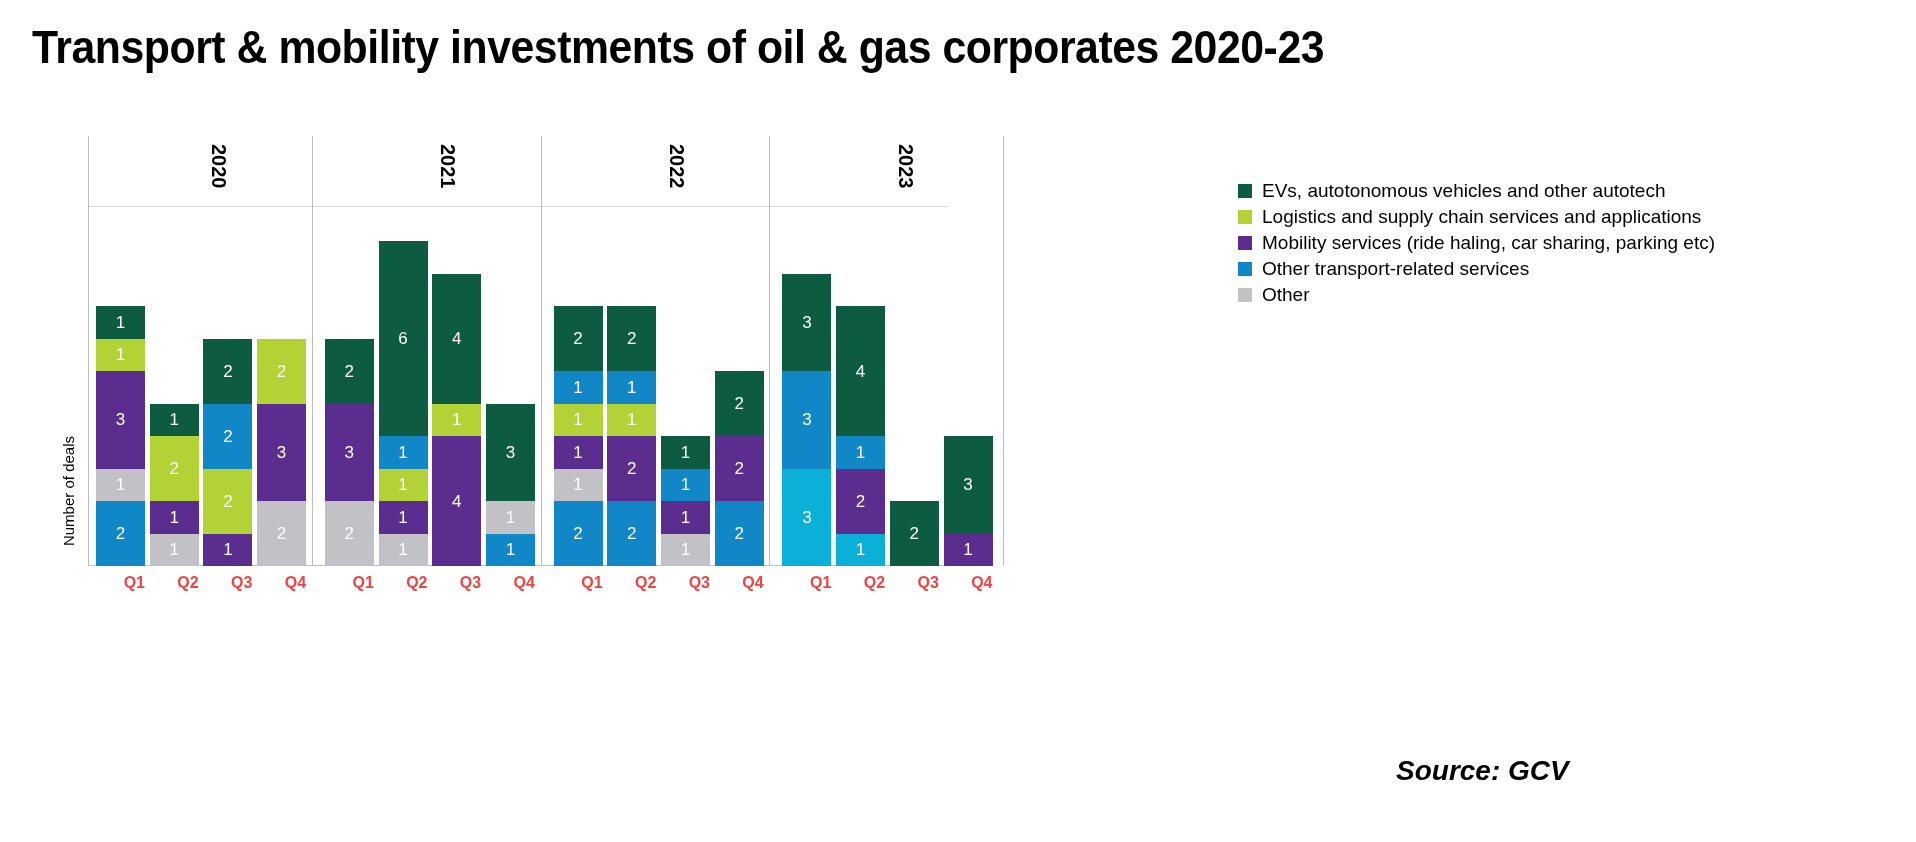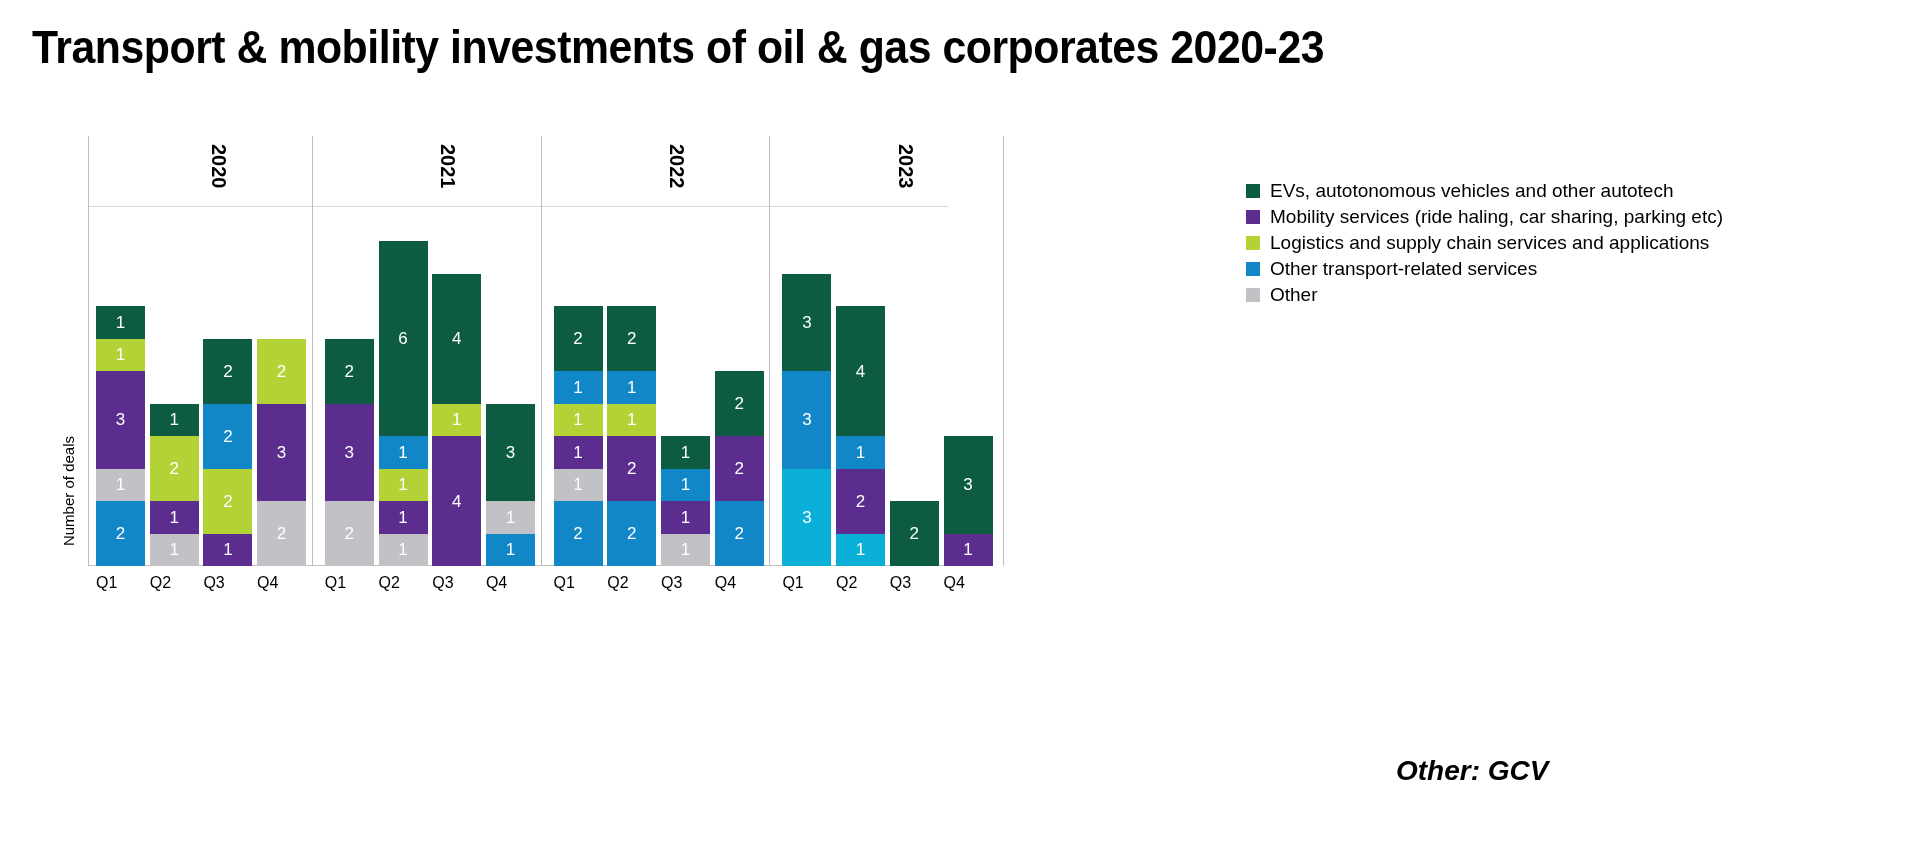--- a/index.html
+++ b/index.html
@@ -47,29 +47,29 @@
     width:100%;display:flex;align-items:center;justify-content:center;
     color:#ffffff;font-size:17px;line-height:1;box-sizing:border-box;
   }
   .year-label{
     position:absolute;
     writing-mode:vertical-rl;
     font-size:20px;font-weight:bold;color:#000;
     letter-spacing:0px;
   }
   .qtick{
-    position:absolute;text-align:left;
-    font-size:16px;font-weight:normal;color:#000000;
+    position:absolute;text-align:right;
+    font-size:16px;font-weight:bold;color:#ef4444;
   }
   
   #legend{
     position:absolute;left:1238px;top:178px;
   }
   .legend-row{
-    display:flex;align-items:center;height:26px;margin-left:8px;
+    display:flex;align-items:center;height:26px;
   }
   .legend-swatch{
     width:14px;height:14px;margin-right:10px;flex:0 0 auto;
   }
   .legend-label{
     font-size:19px;color:#000;white-space:nowrap;
   }
   
   #source{
     position:absolute;left:1396px;top:755px;
@@ -330,30 +330,30 @@
       <div class="qtick" style="left: 907.5px; top: 438px; width: 49px;">Q4</div>
     </div>
 </div>
 
 <div id="legend">
     <div class="legend-row">
       <span class="legend-swatch" style="background: rgb(13, 92, 66);"></span>
       <span class="legend-label">EVs, autotonomous vehicles and other autotech</span>
     </div>
     <div class="legend-row">
+      <span class="legend-swatch" style="background: rgb(178, 210, 53);"></span>
+      <span class="legend-label">Logistics and supply chain services and applications</span>
+    </div>
+    <div class="legend-row">
       <span class="legend-swatch" style="background: rgb(91, 45, 142);"></span>
       <span class="legend-label">Mobility services (ride haling, car sharing, parking etc)</span>
     </div>
     <div class="legend-row">
-      <span class="legend-swatch" style="background: rgb(178, 210, 53);"></span>
-      <span class="legend-label">Logistics and supply chain services and applications</span>
-    </div>
-    <div class="legend-row">
       <span class="legend-swatch" style="background: rgb(18, 135, 200);"></span>
       <span class="legend-label">Other transport-related services</span>
     </div>
     <div class="legend-row">
       <span class="legend-swatch" style="background: rgb(193, 193, 198);"></span>
       <span class="legend-label">Other</span>
     </div>
   </div>
 
-<div id="source">Other: GCV</div>
+<div id="source">Source: GCV</div>
 
 </body></html>

